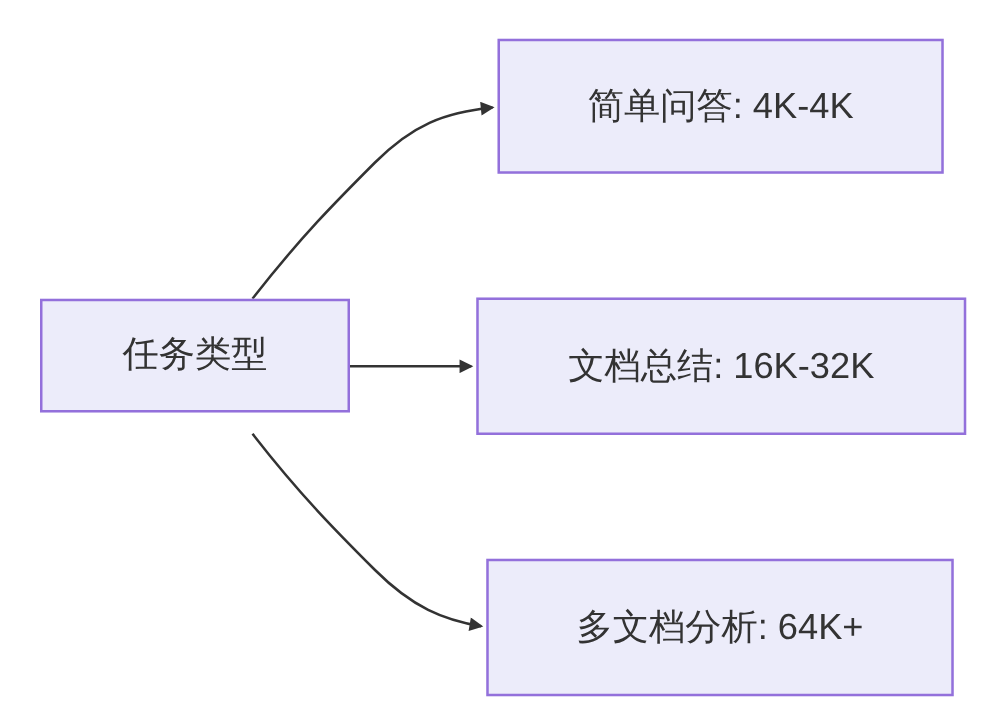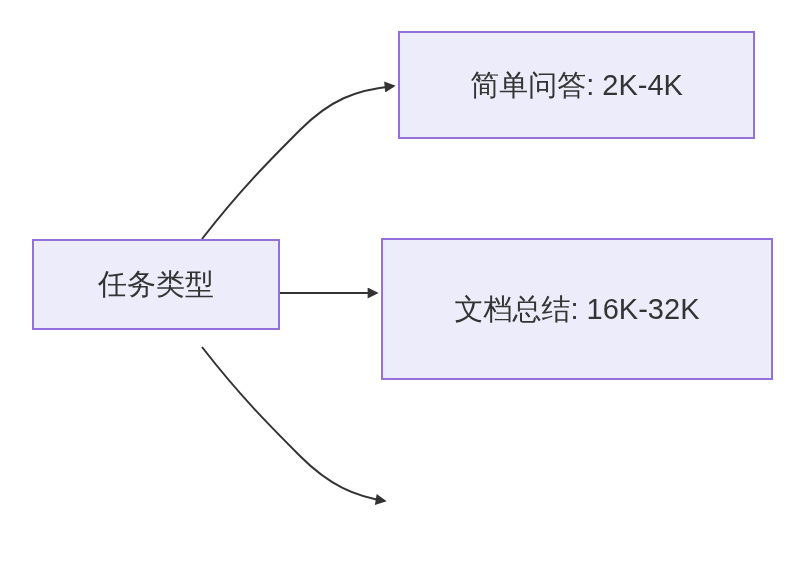--- a/index.html
+++ b/index.html
@@ -41,21 +41,21 @@
     background: var(--node-fill);
     border: 2px solid var(--node-border);
     color: var(--text);
     font-size: 29px;
     line-height: 1.2;
     text-align: center;
     white-space: nowrap;
   }
   .node-root    { left: 32px;  top: 239px; width: 248px; height: 91px; }
   .node-branch0 { left: 398px; top: 31px;  width: 357px; height: 108px; }
-  .node-branch1 { left: 381px; top: 238px; width: 392px; height: 142px; }
+  .node-branch1 { left: 381px; top: 238px; width: 392px; height: 110px; }
   .node-branch2 { left: 389px; top: 447px; width: 374px; height: 110px; }
 </style>
 </head>
 <body>
 
 <div class="canvas">
 
   <svg class="edges" viewBox="0 0 787 572" xmlns="http://www.w3.org/2000/svg">
     <defs>
       <marker id="arrow" viewBox="0 0 10 10" refX="8.5" refY="5" markerWidth="15" markerHeight="11" markerUnits="userSpaceOnUse" orient="auto">
@@ -65,21 +65,24 @@
     <path class="edge-path" d="M 202,239 C 240,190 270,160 300,130 C 330,100 355,90 394,86" marker-end="url(#arrow)"></path>
     <path class="edge-path" d="M 280,293 L 377,293" marker-end="url(#arrow)"></path>
     <path class="edge-path" d="M 202,347 C 240,396 270,426 300,456 C 330,486 355,496 385,501" marker-end="url(#arrow)"></path>
   </svg>
 
   <div class="node node-root">
     <span>任务类型</span>
   </div>
 
   <div class="node node-branch0">
-    <span>简单问答: 2K-4K</span>
+    <span>简单问答: 4K-4K</span>
   </div>
 
   <div class="node node-branch1">
     <span>文档总结: 16K-32K</span>
   </div>
 
+  <div class="node node-branch2">
+    <span>多文档分析: 64K+</span>
+  </div>
 
 </div>
 
 </body></html>

